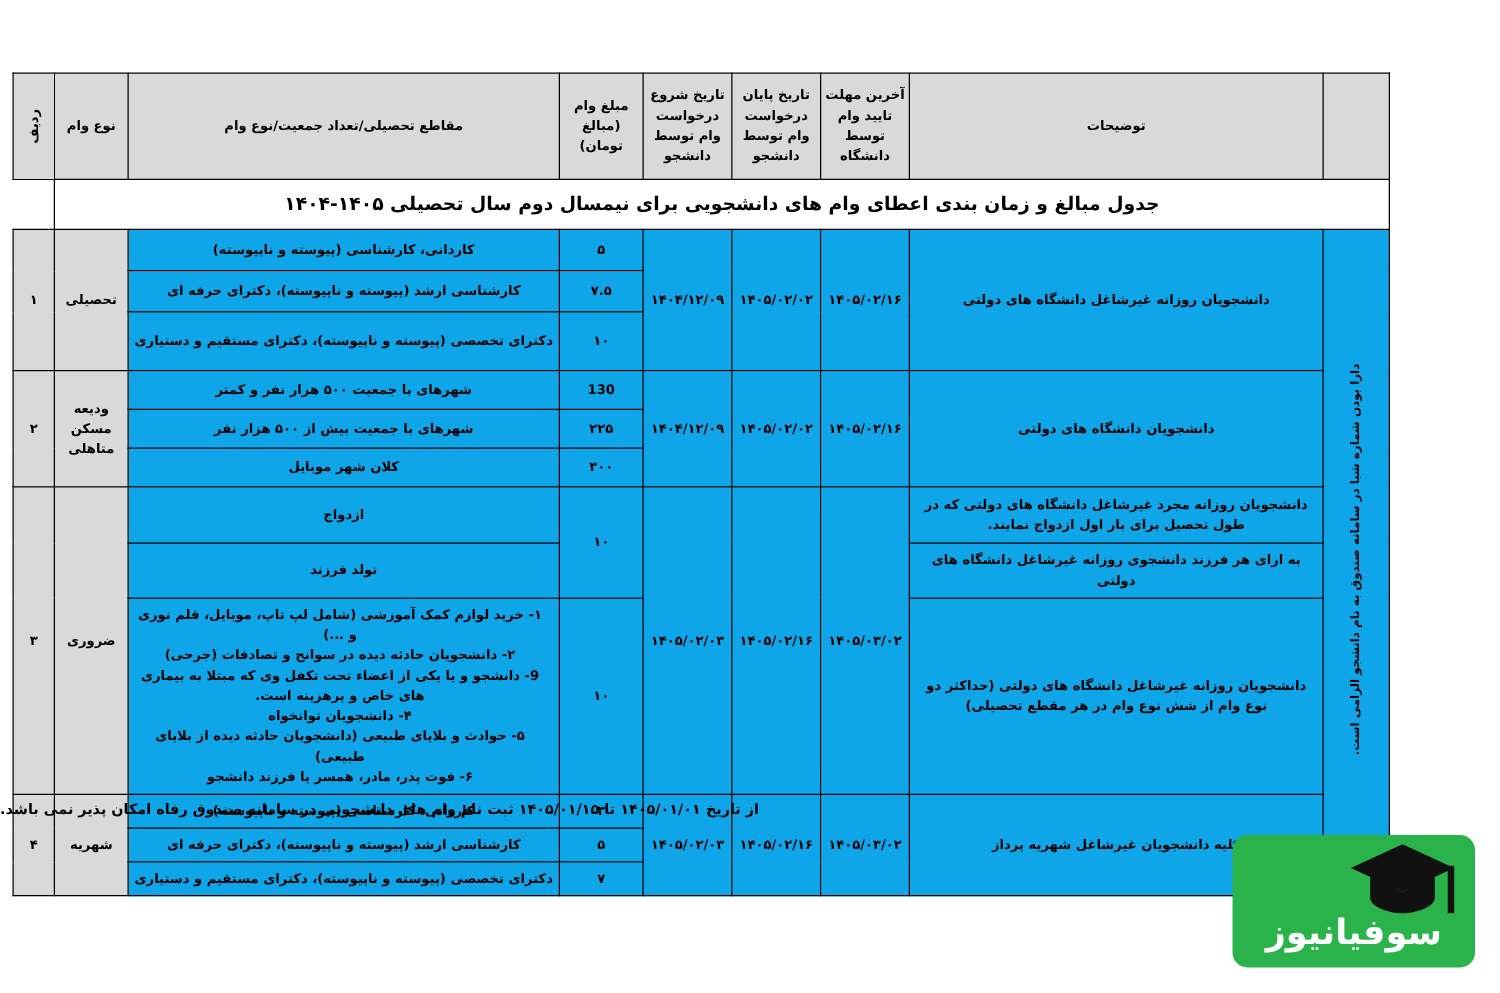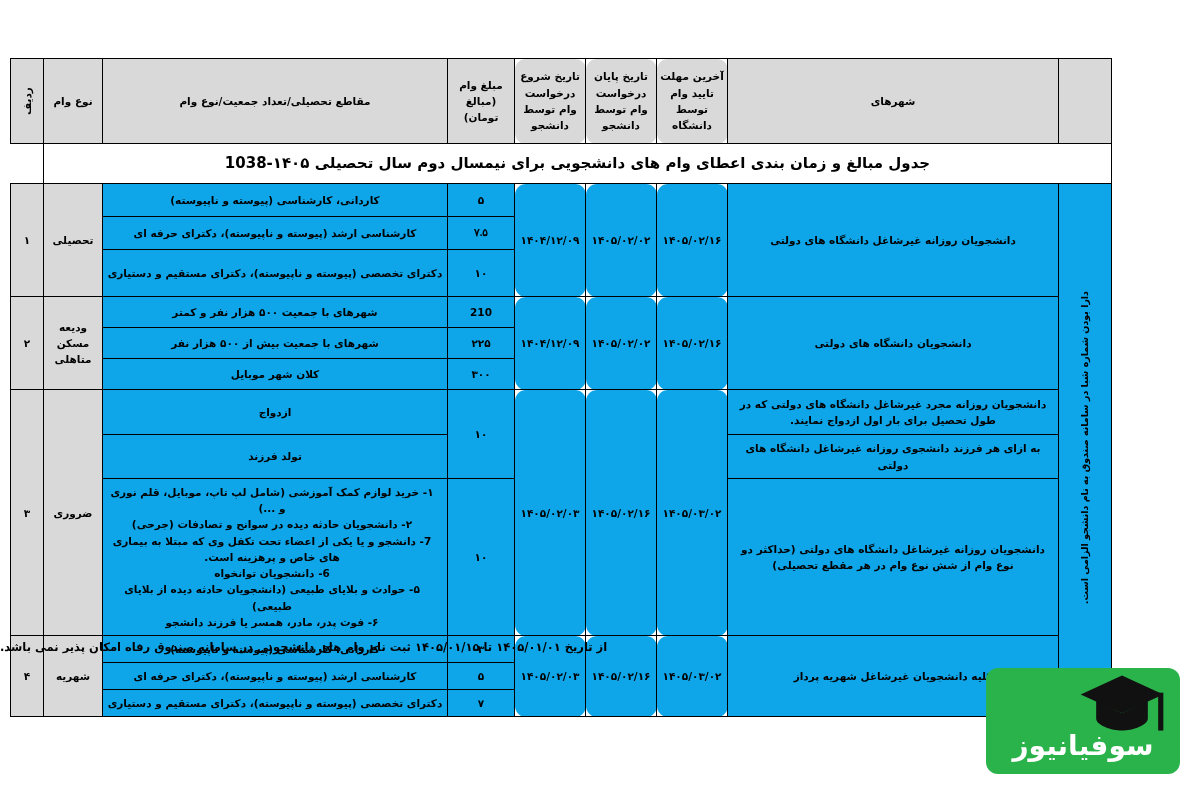--- a/index.html
+++ b/index.html
@@ -115,21 +115,21 @@
     padding: 5px 10px !important;
   }
   .list-cell {
     text-align: right;
     font-size: 10px;
     line-height: 1.95;
     padding: 5px 12px 5px 6px !important;
   }
   .list-cell div { white-space: normal; }
 
-  .date-cell { width: 66px; font-size: 10px; border-radius: 11px; }
+  .date-cell { width: 66px; font-size: 10px; }
   .amount-cell { width: 62px; font-size: 10.5px; }
 
   
   #footer-note {
     position: absolute;
     top: 640px;
     left: 0;
     width: 1112px;
     text-align: left;
     padding-left: 0;
@@ -175,28 +175,28 @@
 </head>
 <body>
 
 <div id="page">
 
   <div id="table-wrap">
     <table class="loan-table">
 
       <tbody>
           <tr>
-        <td class="title-cell" colspan="8">جدول مبالغ و زمان بندی اعطای وام های دانشجویی برای نیمسال دوم سال تحصیلی ۱۴۰۵-1038</td>
+        <td class="title-cell" colspan="8">جدول مبالغ و زمان بندی اعطای وام های دانشجویی برای نیمسال دوم سال تحصیلی ۱۴۰۵-۱۴۰۴</td>
       </tr>
 
       </tbody>
         <thead>
       <tr>
         <td class="side-note" rowspan="1" style="background:#d9d9d9;"></td>
-        <td class="desc-cell" style="width:310px;">شهرهای</td>
+        <td class="desc-cell" style="width:310px;">توضیحات</td>
         <td class="date-cell">آخرین مهلت تایید وام توسط دانشگاه</td>
         <td class="date-cell">تاریخ پایان درخواست وام توسط دانشجو</td>
         <td class="date-cell">تاریخ شروع درخواست وام توسط دانشجو</td>
         <td class="amount-cell">مبلغ وام (مبالغ تومان)</td>
         <td style="width:340px;">مقاطع تحصیلی/تعداد جمعیت/نوع وام</td>
         <td class="type-cell">نوع وام</td>
         <td class="idx-cell vert">ردیف</td>
       </tr>
       </thead>
 
@@ -209,34 +209,34 @@
         <td class="desc-cell" rowspan="3">دانشجویان روزانه غیرشاغل دانشگاه های دولتی</td>
         <td class="date-cell" rowspan="3">۱۴۰۵/۰۲/۱۶</td>
         <td class="date-cell" rowspan="3">۱۴۰۵/۰۲/۰۲</td>
         <td class="date-cell" rowspan="3">۱۴۰۴/۱۲/۰۹</td>
         <td class="amount-cell" style="height:28px;">۵</td>
         <td>کاردانی، کارشناسی (پیوسته و ناپیوسته)</td>
         <td class="type-cell" rowspan="3">تحصیلی</td>
         <td class="idx-cell" rowspan="3">۱</td>
       </tr>
       <tr>
-        <td class="amount-cell" style="height:28px;font-family:Liberation Serif, serif;">۷.۵</td>
+        <td class="amount-cell" style="height:28px;">۷.۵</td>
         <td>کارشناسی ارشد (پیوسته و ناپیوسته)، دکترای حرفه ای</td>
       </tr>
       <tr>
         <td class="amount-cell" style="height:42px;">۱۰</td>
         <td>دکترای تخصصی (پیوسته و ناپیوسته)، دکترای مستقیم و دستیاری</td>
       </tr>
 
       <tr>
         <td class="desc-cell" rowspan="3">دانشجویان  دانشگاه های دولتی</td>
         <td class="date-cell" rowspan="3">۱۴۰۵/۰۲/۱۶</td>
         <td class="date-cell" rowspan="3">۱۴۰۵/۰۲/۰۲</td>
         <td class="date-cell" rowspan="3">۱۴۰۴/۱۲/۰۹</td>
-        <td class="amount-cell" style="height:26px;">210</td>
+        <td class="amount-cell" style="height:26px;">130</td>
         <td>شهرهای با جمعیت ۵۰۰ هزار نفر و کمتر</td>
         <td class="type-cell" rowspan="3">ودیعه مسکن متاهلی</td>
         <td class="idx-cell" rowspan="3">۲</td>
       </tr>
       <tr>
         <td class="amount-cell" style="height:26px;">۲۲۵</td>
         <td>شهرهای با جمعیت بیش از ۵۰۰ هزار نفر</td>
       </tr>
       <tr>
         <td class="amount-cell" style="height:26px;">۳۰۰</td>
@@ -259,22 +259,22 @@
       </tr>
       <tr>
         <td class="scope-cell" style="height:138px;vertical-align:middle;">
           <div style="text-align:center;">دانشجویان روزانه غیرشاغل دانشگاه های دولتی
 (حداکثر دو نوع وام از شش نوع وام در هر مقطع تحصیلی)</div>
         </td>
         <td class="amount-cell">۱۰</td>
         <td class="list-cell">
           <div>۱- خرید لوازم کمک آموزشی (شامل لپ تاپ، موبایل، قلم نوری و ...)</div>
           <div>۲- دانشجویان حادثه دیده در سوانح و تصادفات (جرحی)</div>
-          <div>7-  دانشجو و یا یکی از اعضاء تحت تکفل وی که مبتلا به بیماری های خاص و پرهزینه است.</div>
-          <div>6- دانشجویان توانخواه</div>
+          <div>9-  دانشجو و یا یکی از اعضاء تحت تکفل وی که مبتلا به بیماری های خاص و پرهزینه است.</div>
+          <div>۴- دانشجویان توانخواه</div>
           <div>۵- حوادث و بلایای طبیعی (دانشجویان حادثه دیده از بلایای طبیعی)</div>
           <div>۶- فوت پدر، مادر، همسر یا فرزند دانشجو</div>
         </td>
       </tr>
 
       <tr>
         <td class="desc-cell" rowspan="3">کلیه دانشجویان غیرشاغل شهریه پرداز</td>
         <td class="date-cell" rowspan="3">۱۴۰۵/۰۳/۰۲</td>
         <td class="date-cell" rowspan="3">۱۴۰۵/۰۲/۱۶</td>
         <td class="date-cell" rowspan="3">۱۴۰۵/۰۲/۰۳</td>

